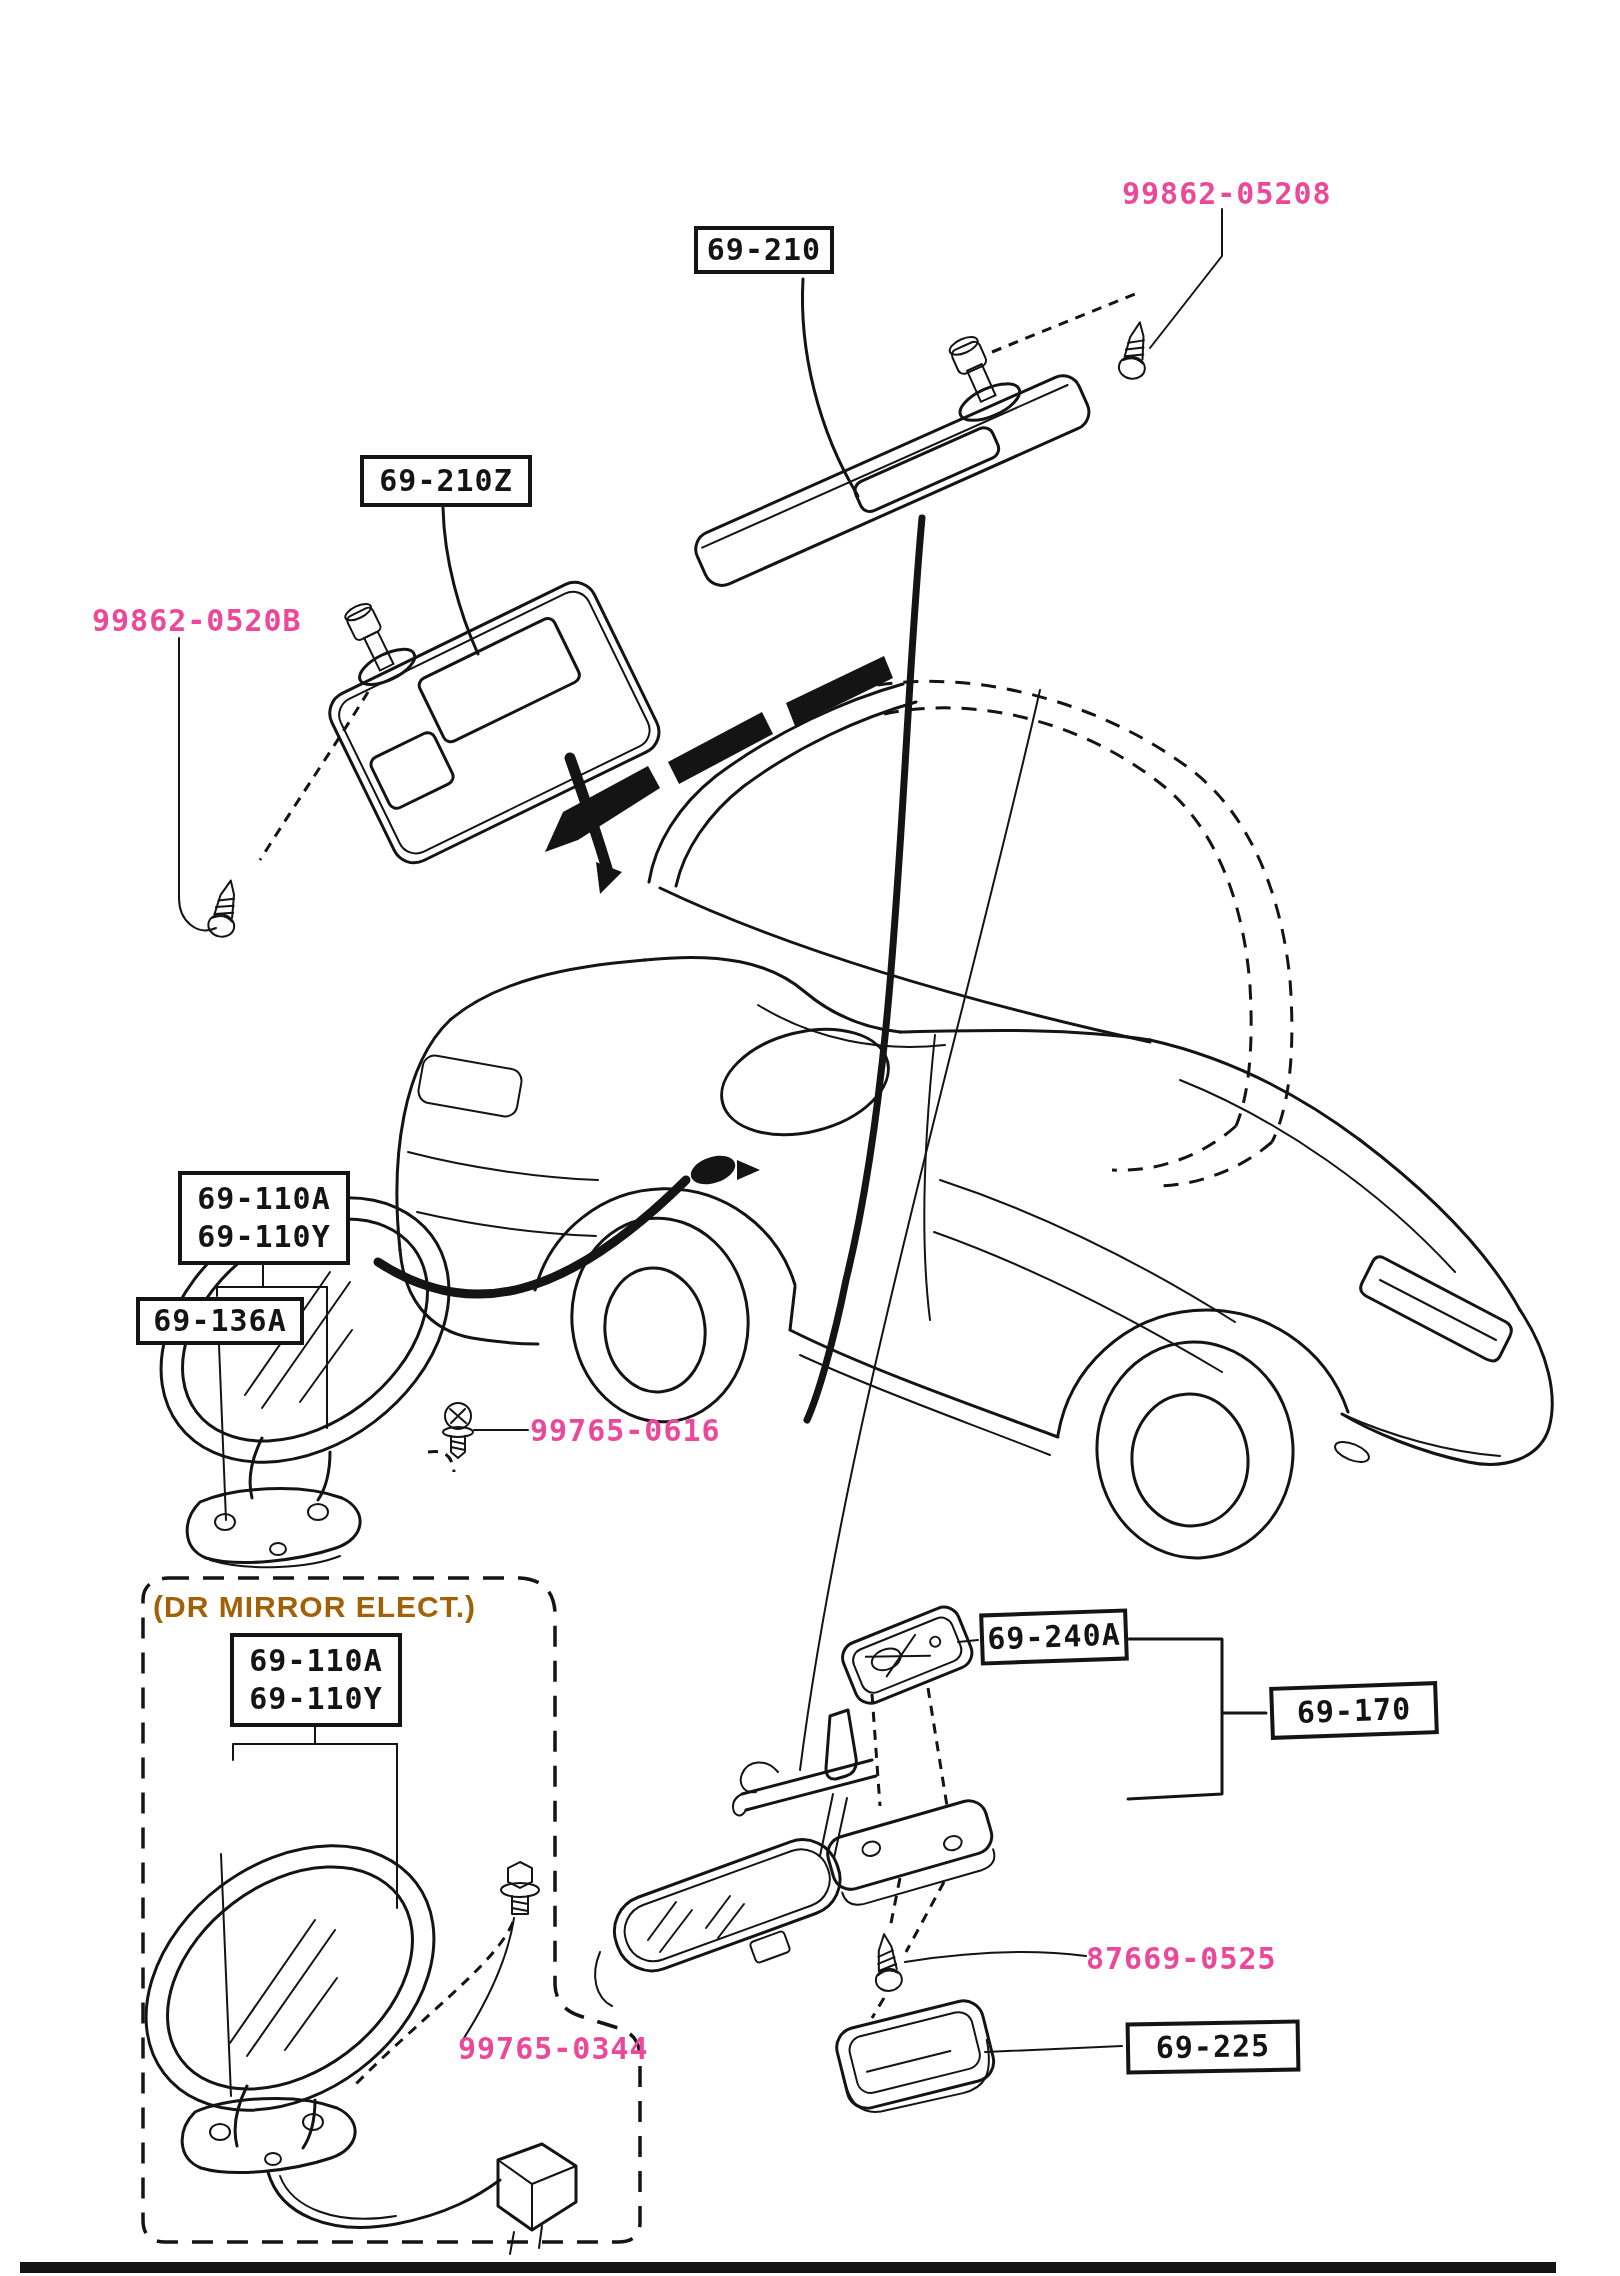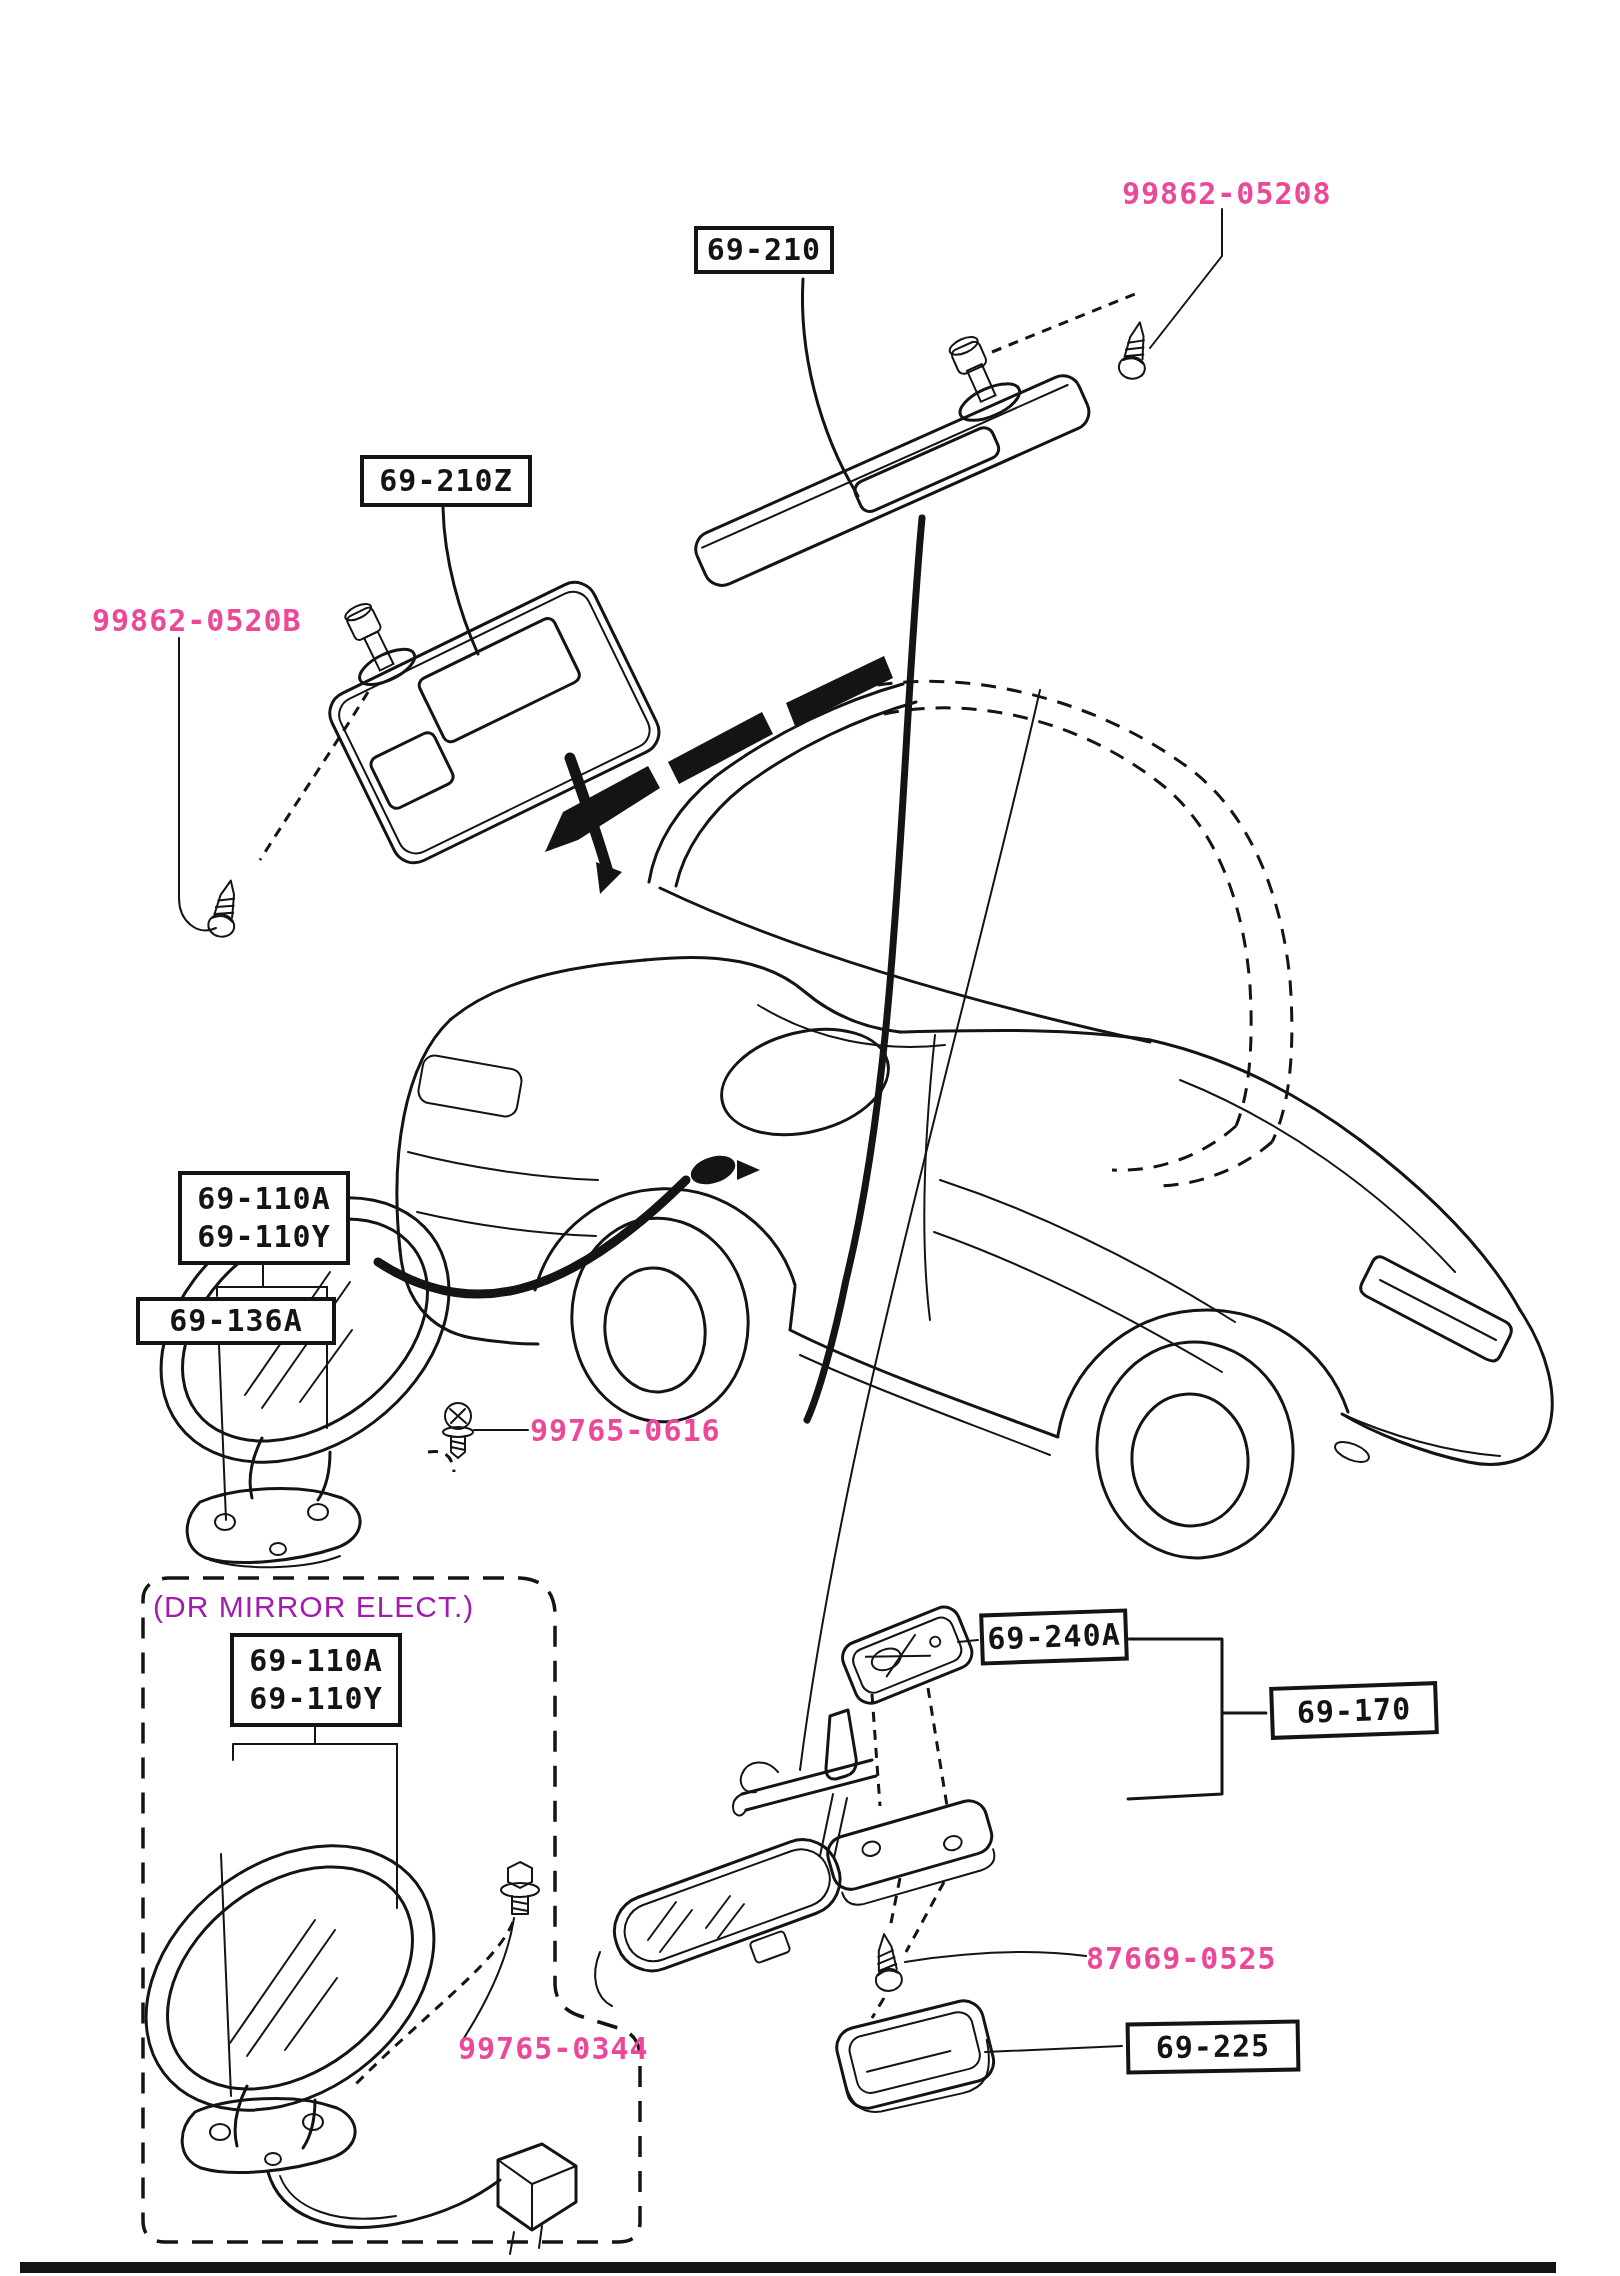--- a/index.html
+++ b/index.html
@@ -13,22 +13,22 @@
   .thick{stroke:#141414;fill:none;stroke-linecap:round;}
   .blk{fill:#141414;stroke:none;}
   .dsh{stroke:#141414;fill:none;stroke-width:3;stroke-dasharray:15 11;stroke-linecap:butt;}
   .dsh2{stroke:#141414;fill:none;stroke-width:3;stroke-dasharray:10 8;stroke-linecap:butt;}
   .label{position:absolute;font-weight:bold;font-size:30px;letter-spacing:1px;white-space:nowrap;color:#ec4899;}
   .boxed{
     position:absolute;box-sizing:border-box;border:4px solid #141414;background:#fff;
     display:flex;flex-direction:column;align-items:center;justify-content:center;
     font-weight:bold;font-size:30px;letter-spacing:1px;color:#141414;line-height:38px;
   }
-  .grouptitle{position:absolute;font-family:"Liberation Sans",sans-serif;font-weight:normal;
-    font-size:30px;letter-spacing:1px;color:#a21caf;white-space:nowrap;}
+  .grouptitle{position:absolute;font-family:"Liberation Sans",sans-serif;font-weight:bold;
+    font-size:30px;letter-spacing:1px;color:#a16207;white-space:nowrap;}
   .footerbar{position:absolute;left:20px;top:2262px;width:1536px;height:11px;background:#141414;}
 </style>
 </head>
 <body>
 
 <div id="page">
 
   <svg width="1620" height="2276" viewBox="0 0 1620 2276">
     <defs>
 
@@ -249,21 +249,21 @@
     <span>69-210Z</span>
   </div>
 
   <div class="label" style="left:92px;top:603px">99862-0520B</div>
 
   <div class="boxed" style="left:178px;top:1171px;width:172px;height:94px">
     <span>69-110A</span>
     <span>69-110Y</span>
   </div>
 
-  <div class="boxed" style="left:136px;top:1297px;width:200px;height:48px">
+  <div class="boxed" style="left:136px;top:1297px;width:168px;height:48px">
     <span>69-136A</span>
   </div>
 
   <div class="label" style="left:530px;top:1413px">99765-0616</div>
 
   <div class="grouptitle" style="left:153px;top:1590px">(DR MIRROR ELECT.)</div>
 
   <div class="boxed" style="left:230px;top:1633px;width:172px;height:94px">
     <span>69-110A</span>
     <span>69-110Y</span>

